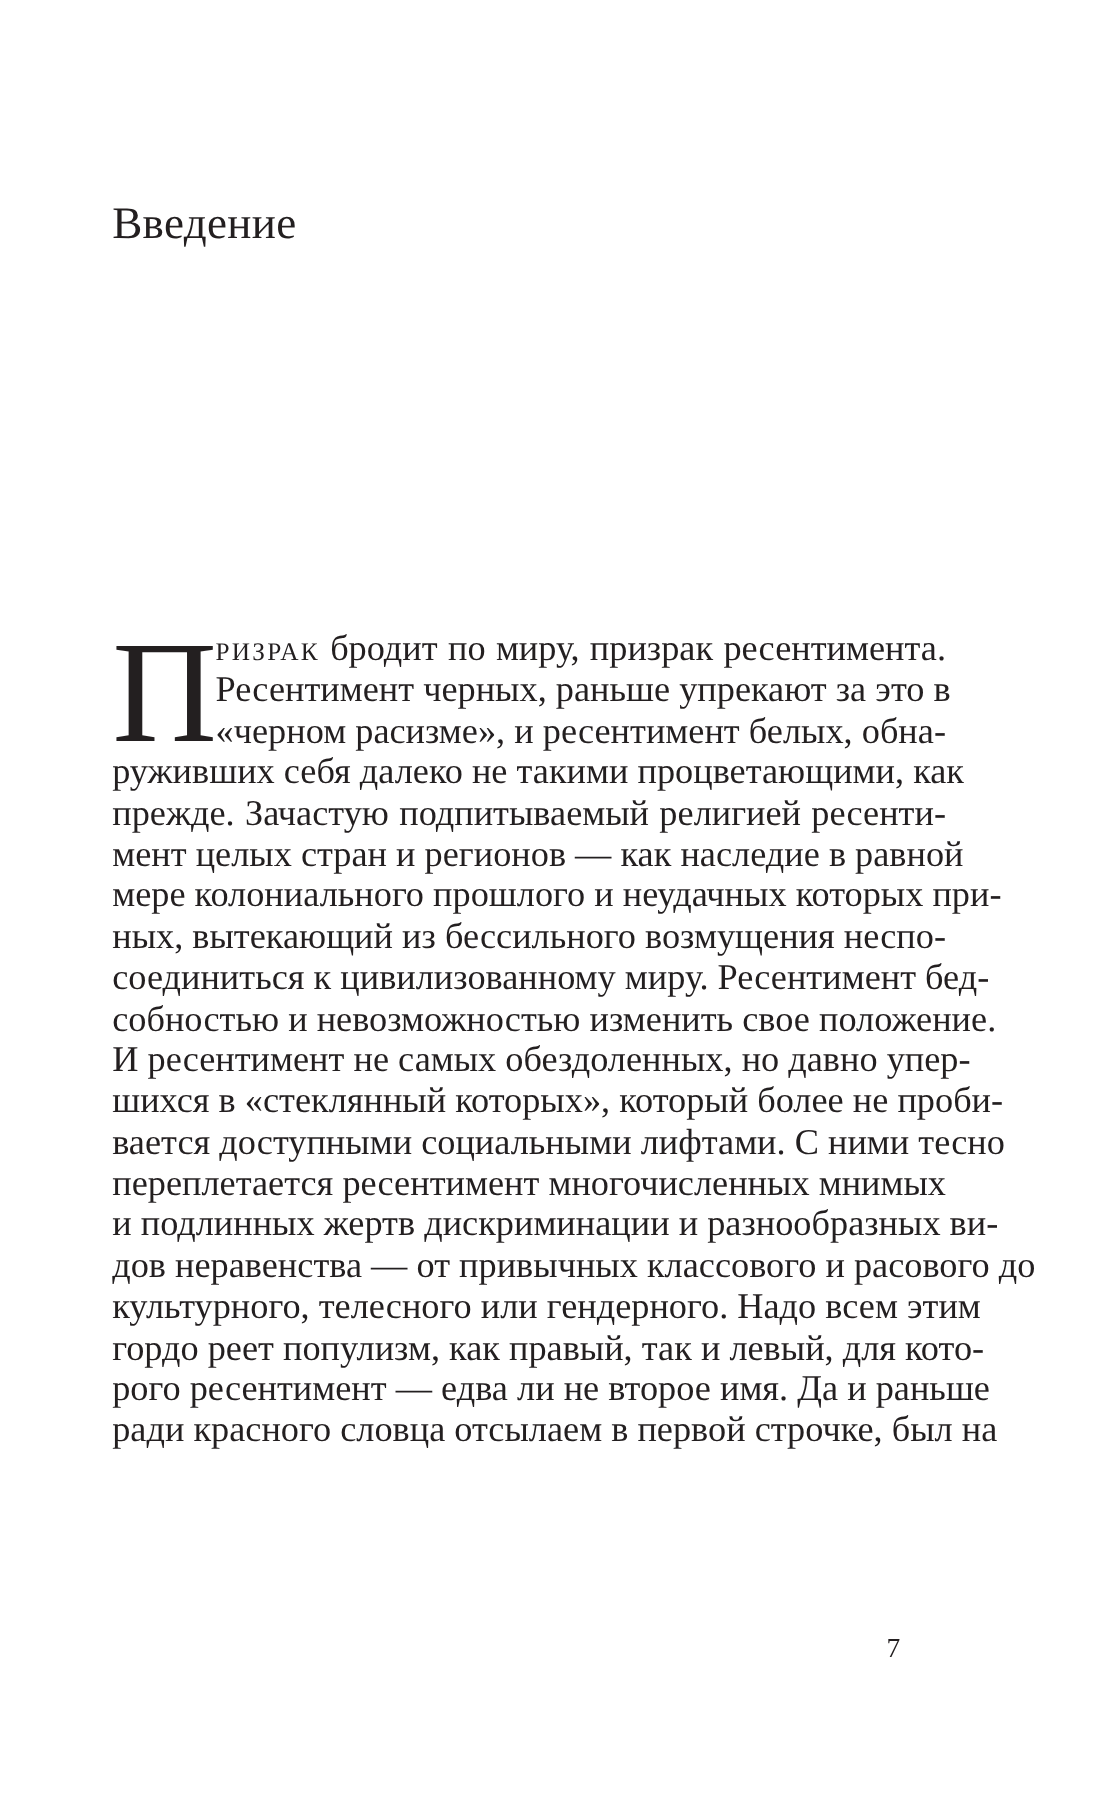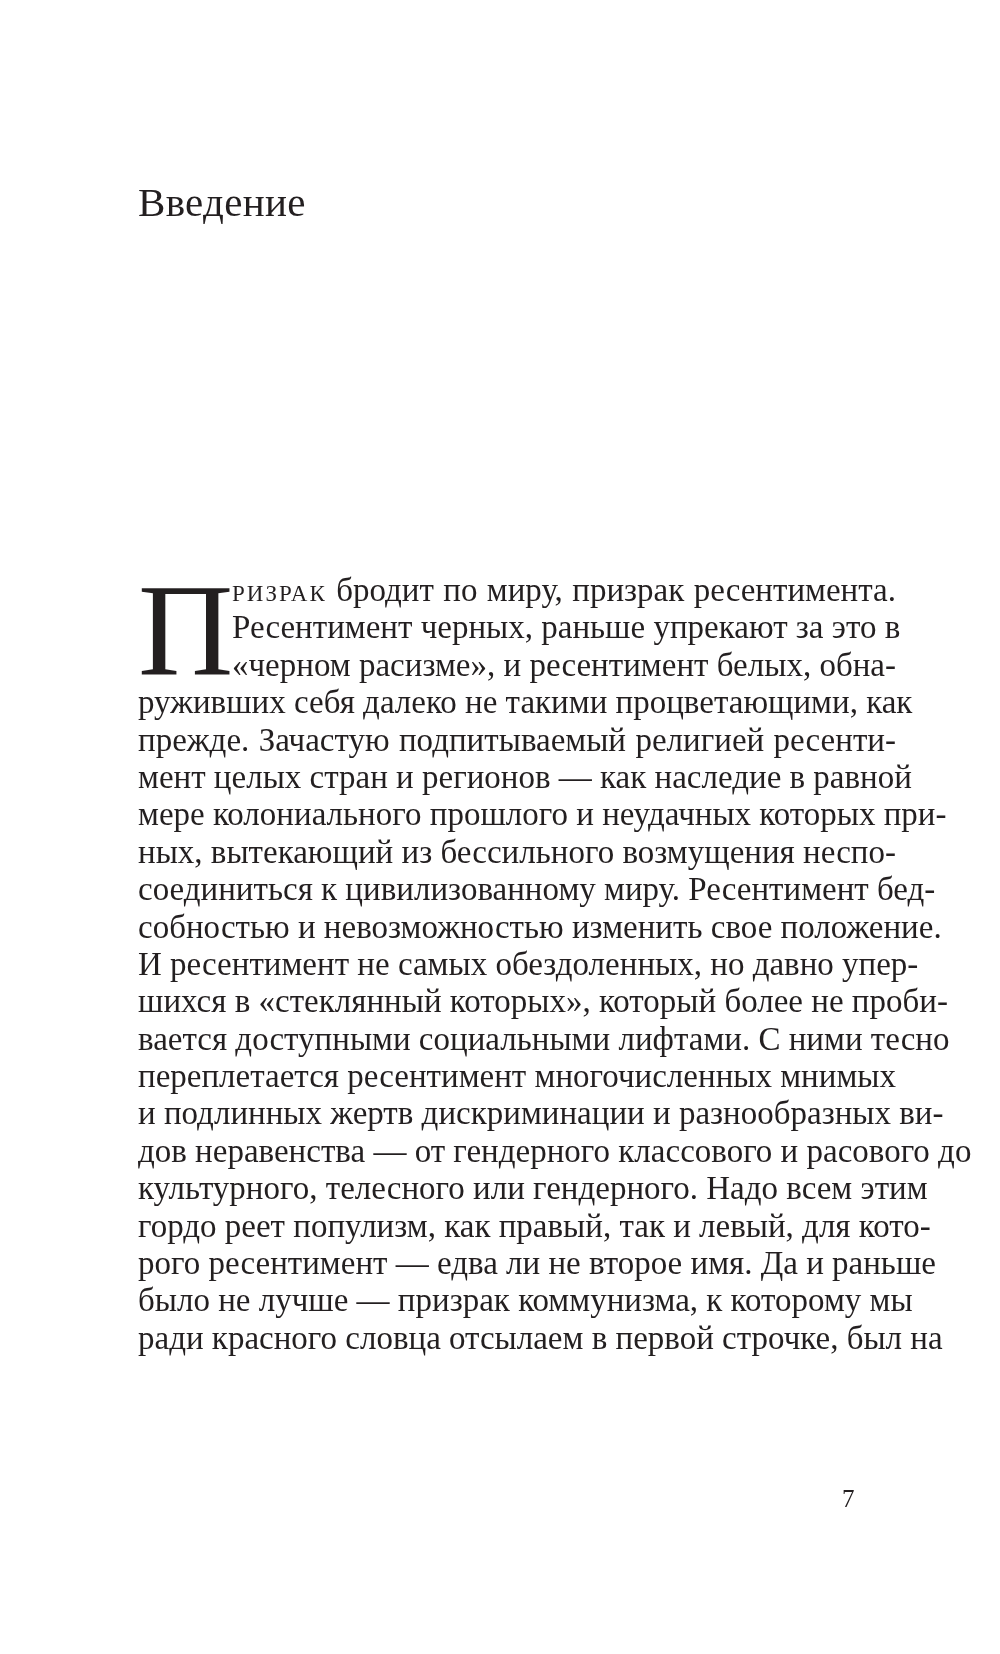--- a/index.html
+++ b/index.html
@@ -13,21 +13,20 @@
       position: relative;
       overflow: hidden;
       font-family: "Liberation Serif", "DejaVu Serif", serif;
       color: #231f20;
     }
     .page {
       position: absolute;
       left: 0; top: 0;
       width: 844px;
       height: 1654px;
-      margin-left: 36px;
     }
     .chapter-title {
       position: absolute;
       left: 102px;
       top: 182px;
       font-size: 41px;
       font-weight: normal;
       margin: 0;
       letter-spacing: 0.3px;
       line-height: 1;
@@ -93,22 +92,21 @@
     <span class="line">мент целых стран и регионов — как наследие в равной</span>
     <span class="line">мере колониального прошлого и неудачных которых при-</span>
     <span class="line">ных, вытекающий из бессильного возмущения неспо-</span>
     <span class="line">соединиться к цивилизованному миру. Ресентимент бед-</span>
     <span class="line">собностью и невозможностью изменить свое положение.</span>
     <span class="line">И ресентимент не самых обездоленных, но давно упер-</span>
     <span class="line">шихся в «стеклянный которых», который более не проби-</span>
     <span class="line">вается доступными социальными лифтами. С ними тесно</span>
     <span class="line">переплетается ресентимент многочисленных мнимых</span>
     <span class="line">и подлинных жертв дискриминации и разнообразных ви-</span>
-    <span class="line">дов неравенства — от гендерного классового и расового до</span>
+    <span class="line">дов неравенства — от привычных классового и расового до</span>
     <span class="line">культурного, телесного или гендерного. Надо всем этим</span>
     <span class="line">гордо реет популизм, как правый, так и левый, для кото-</span>
     <span class="line">рого ресентимент — едва ли не второе имя. Да и раньше</span>
-    <span class="line">было не лучше — призрак коммунизма, к которому мы</span>
     <span class="line">ради красного словца отсылаем в первой строчке, был на</span>
   </div>
 
   <div class="page-number">7</div>
 </div>
 
 </body></html>

